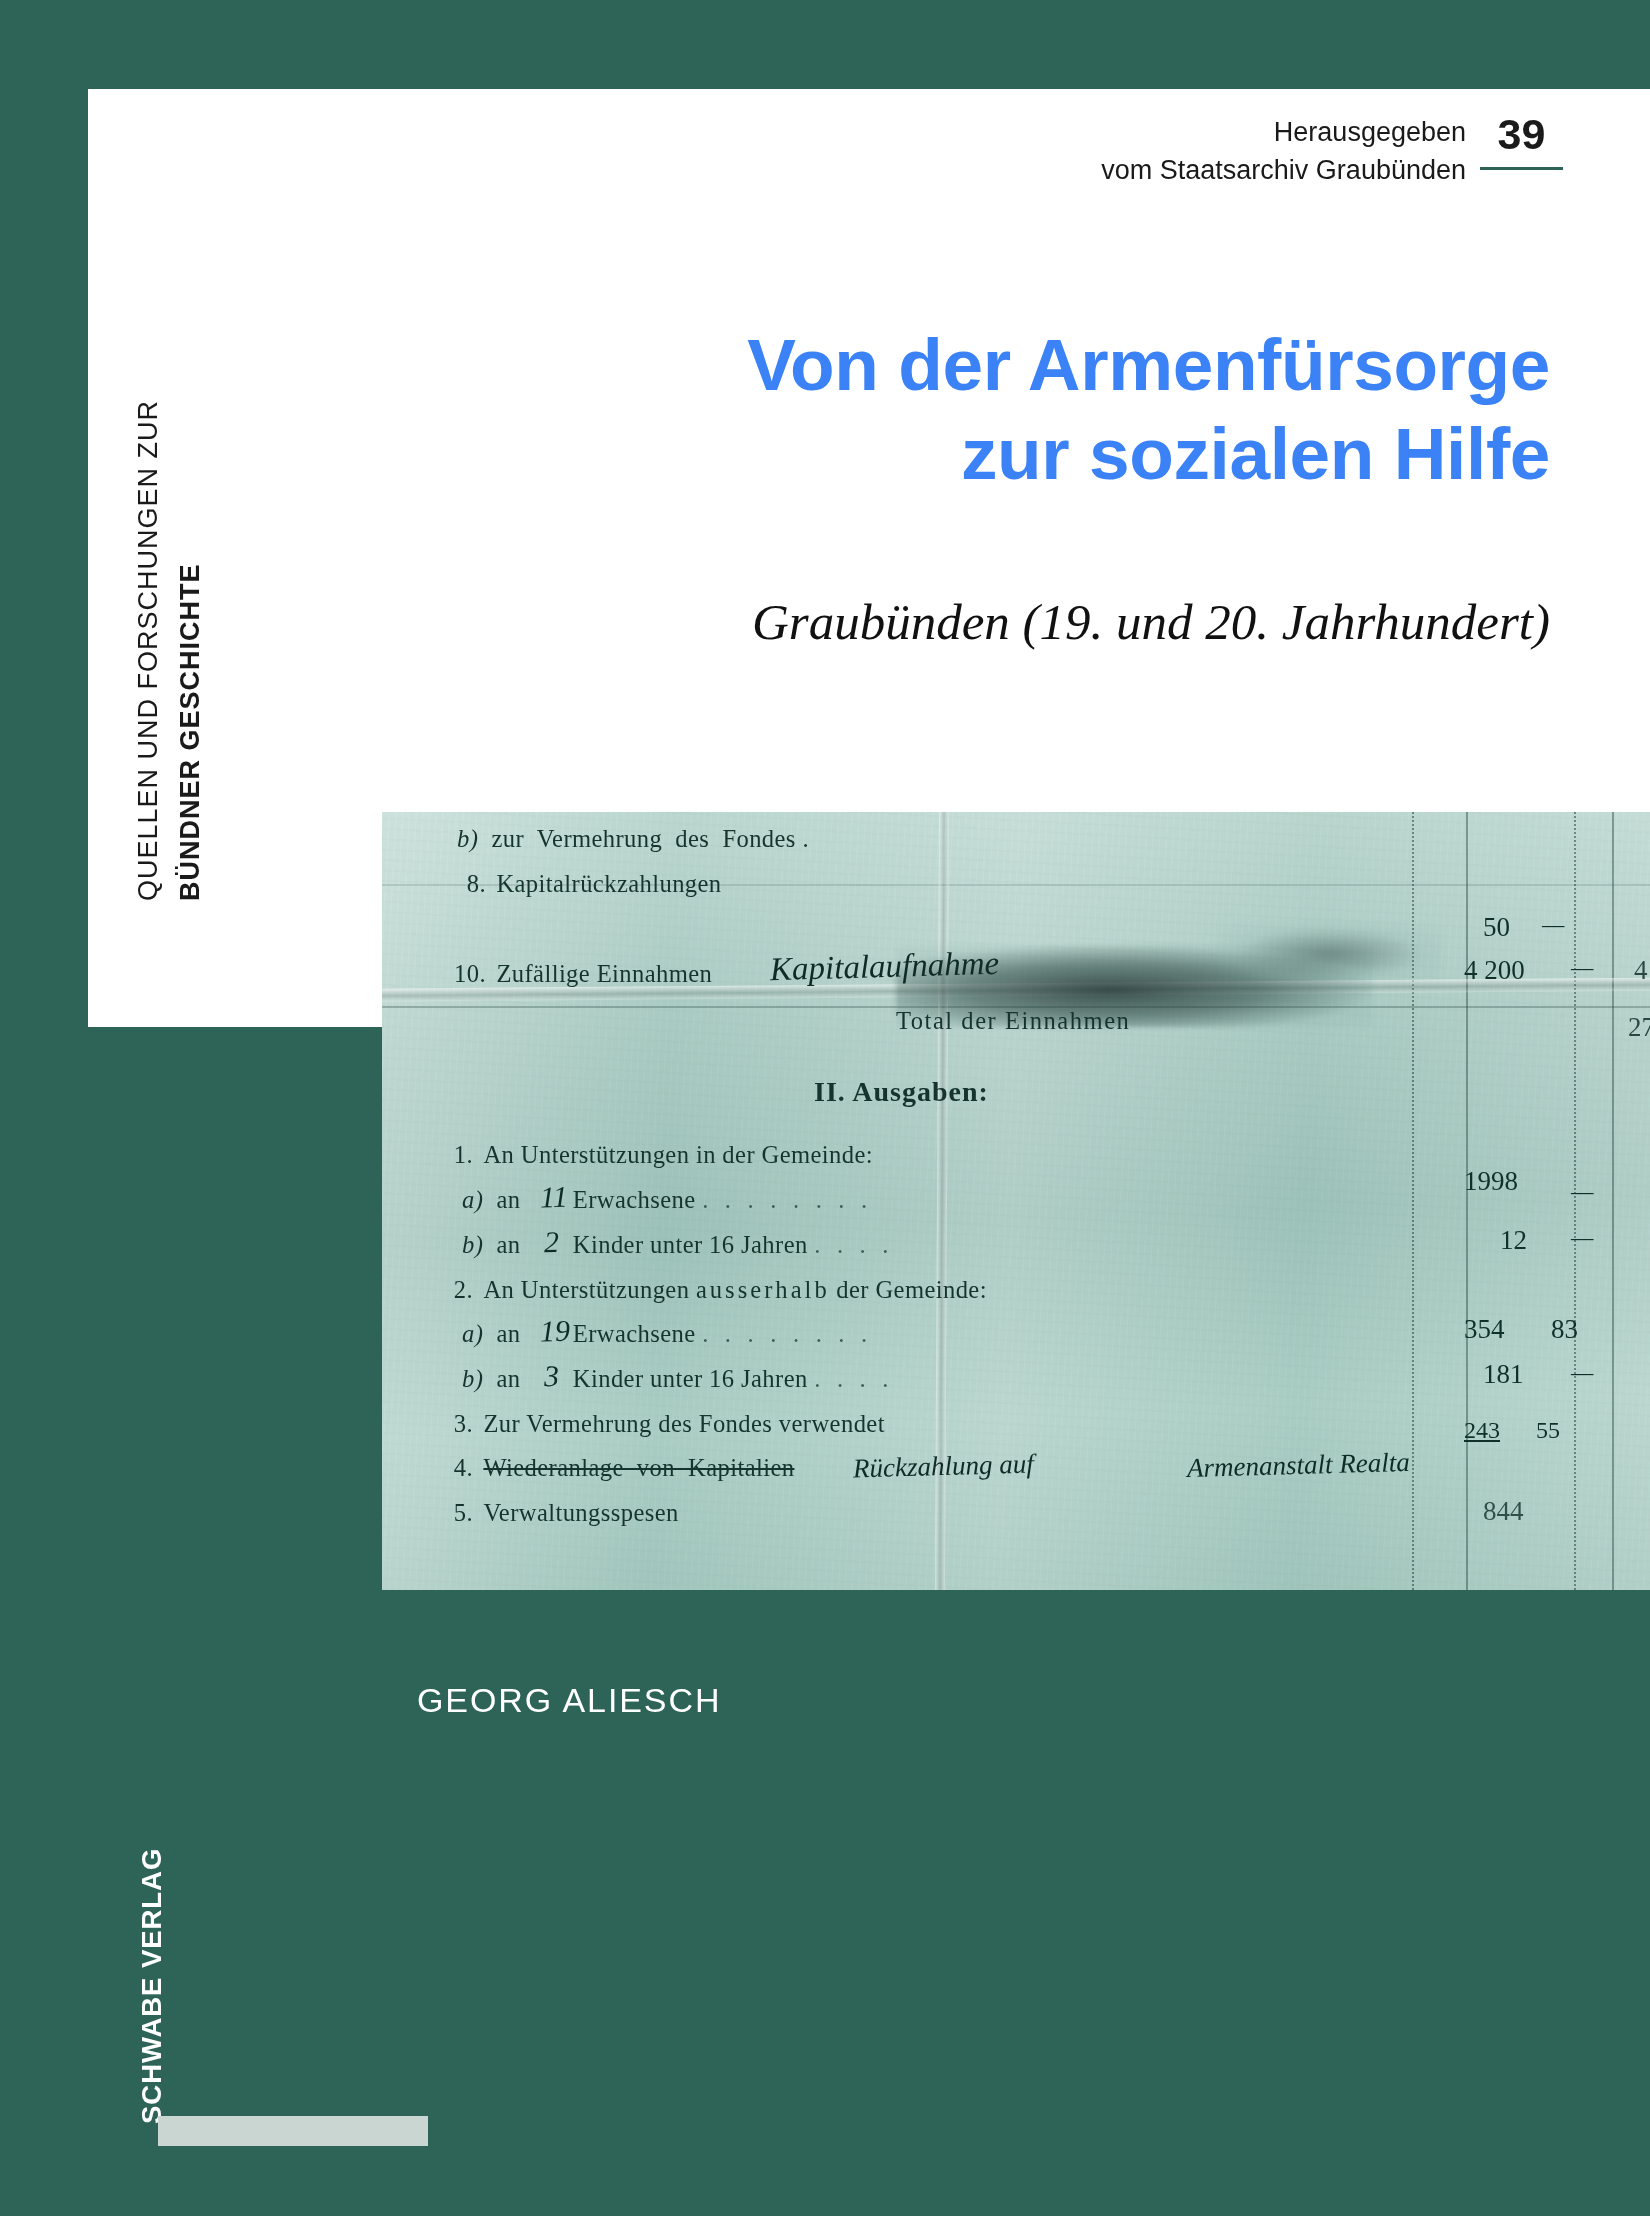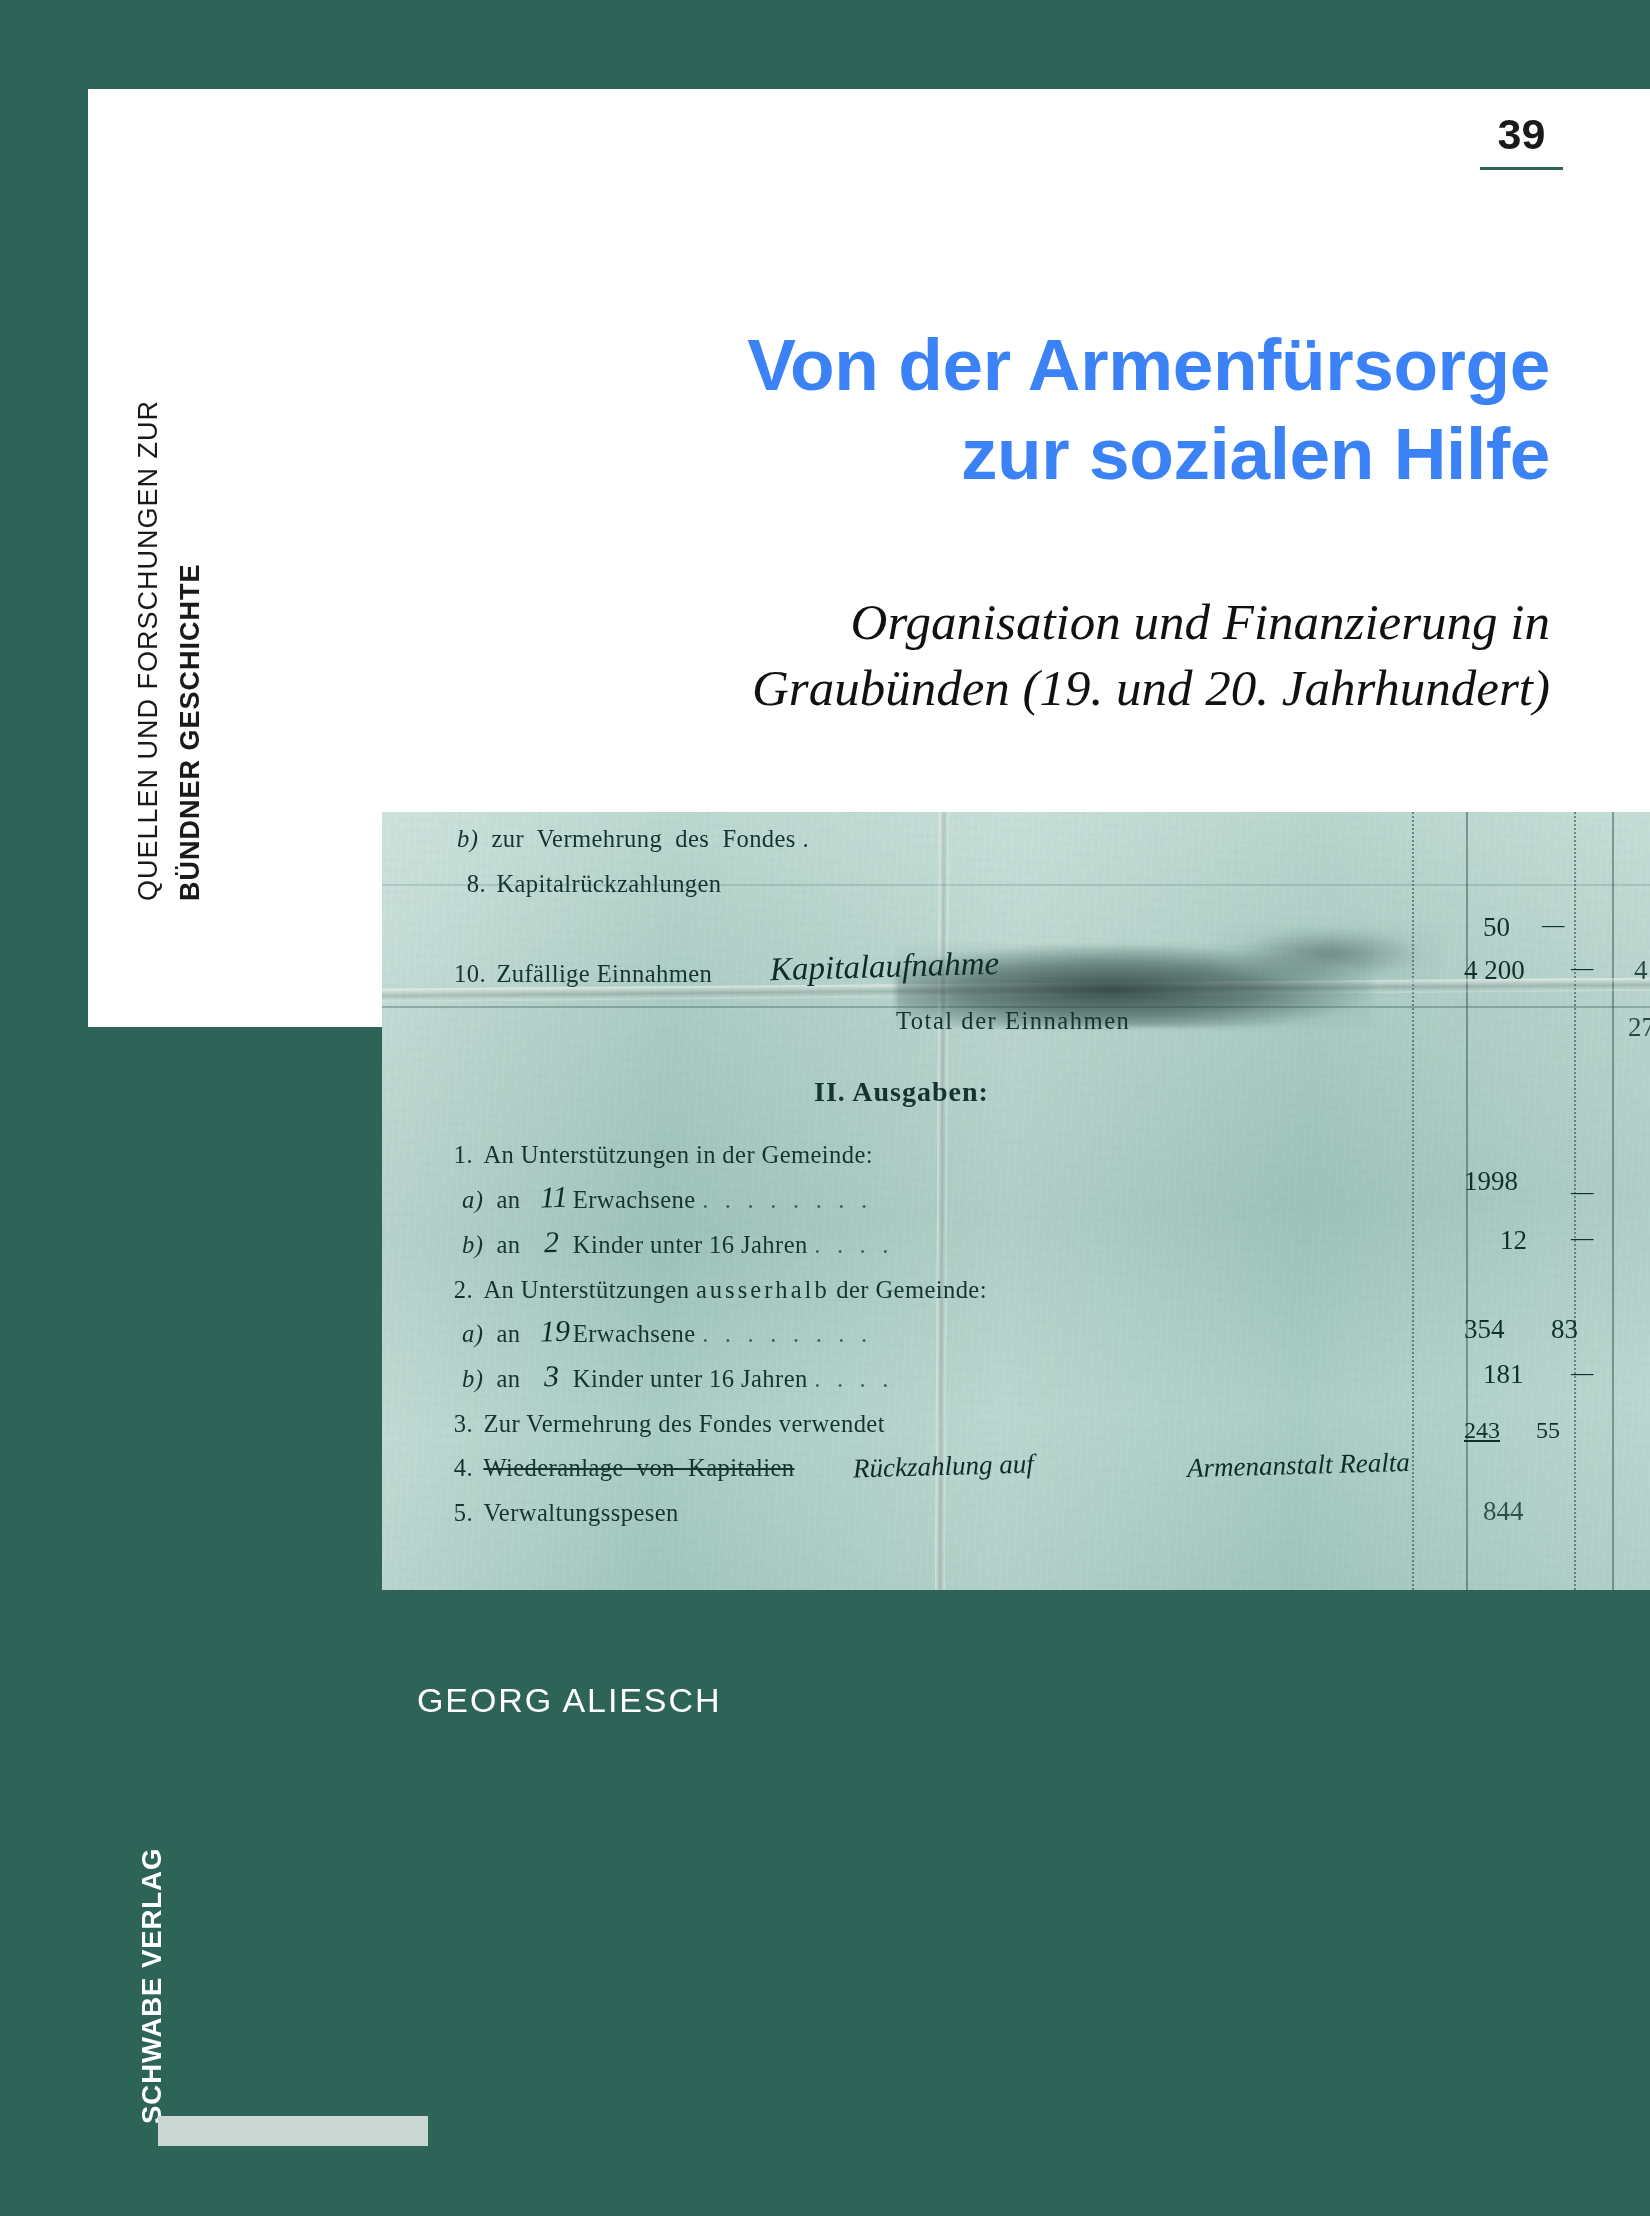--- a/index.html
+++ b/index.html
@@ -329,29 +329,32 @@
 
   <div class="top-band"></div>
   <div class="spine-col"></div>
   <div class="lower-field"></div>
 
   <div class="vert-block">
     <span class="vert-line a">QUELLEN UND FORSCHUNGEN ZUR</span>
     <span class="vert-line b">BÜNDNER GESCHICHTE</span>
   </div>
 
+  <div class="editor-block">
+    <div>Herausgegeben</div>
+    <div>vom Staatsarchiv Graubünden</div>
+  </div>
   <div class="volume-number">39</div>
 
   <div class="title-block">
     <span class="tl">Von der Armenfürsorge</span>
     <span class="tl">zur sozialen Hilfe</span>
   </div>
 
   <div class="subtitle-block">
-    <span class="sl">Organisation und Finanzierung in</span>
     <span class="sl">Graubünden (19. und 20. Jahrhundert)</span>
   </div>
 
   <div class="scan-area">
     <div class="scan-paper"></div>
     <div class="scan-texture"></div>
 
     <div class="rule-v" style="left:1084px;"></div>
     <div class="rule-v dotted" style="left:1030px;"></div>
     <div class="rule-v" style="left:1230px;"></div>

